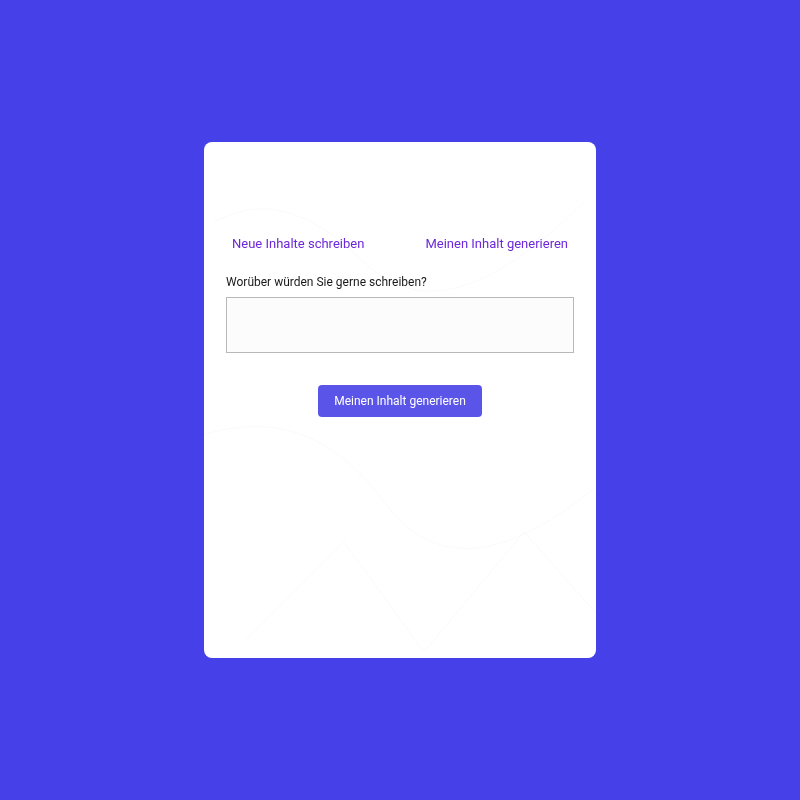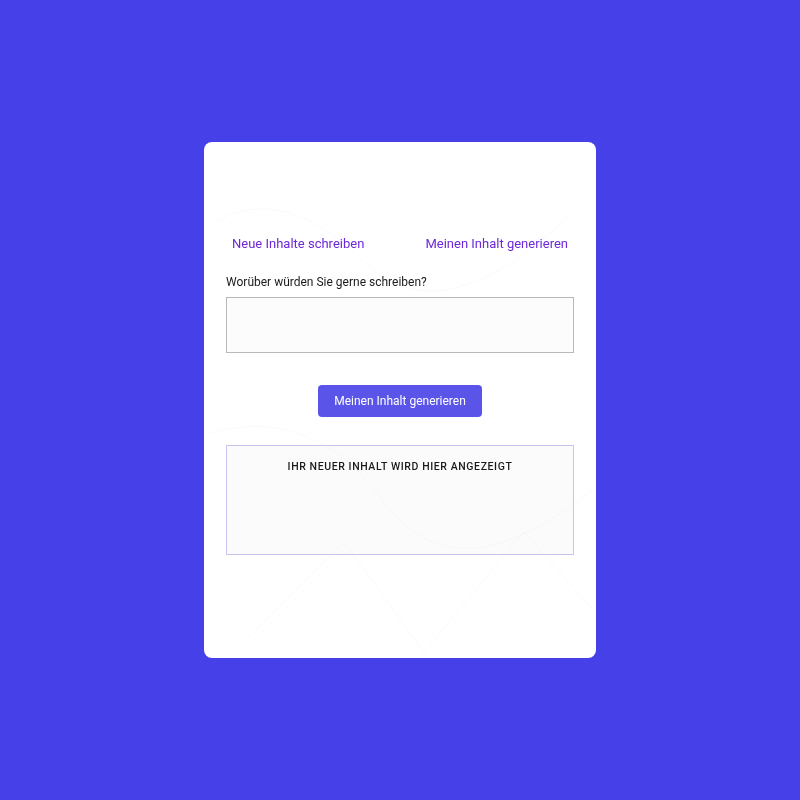--- a/index.html
+++ b/index.html
@@ -117,17 +117,14 @@
   </div>
 
   <div class="prompt-label">Worüber würden Sie gerne schreiben?</div>
 
   <textarea class="input-box" style=""></textarea>
 
   <div class="generate-row">
     <button class="generate-btn">Meinen Inhalt generieren</button>
   </div>
 
-  <div class="output-box">
-    <div class="output-placeholder">IHR NEUER INHALT WIRD HIER ANGEZEIGT</div>
-  </div>
 
 </div>
 
 </body></html>

